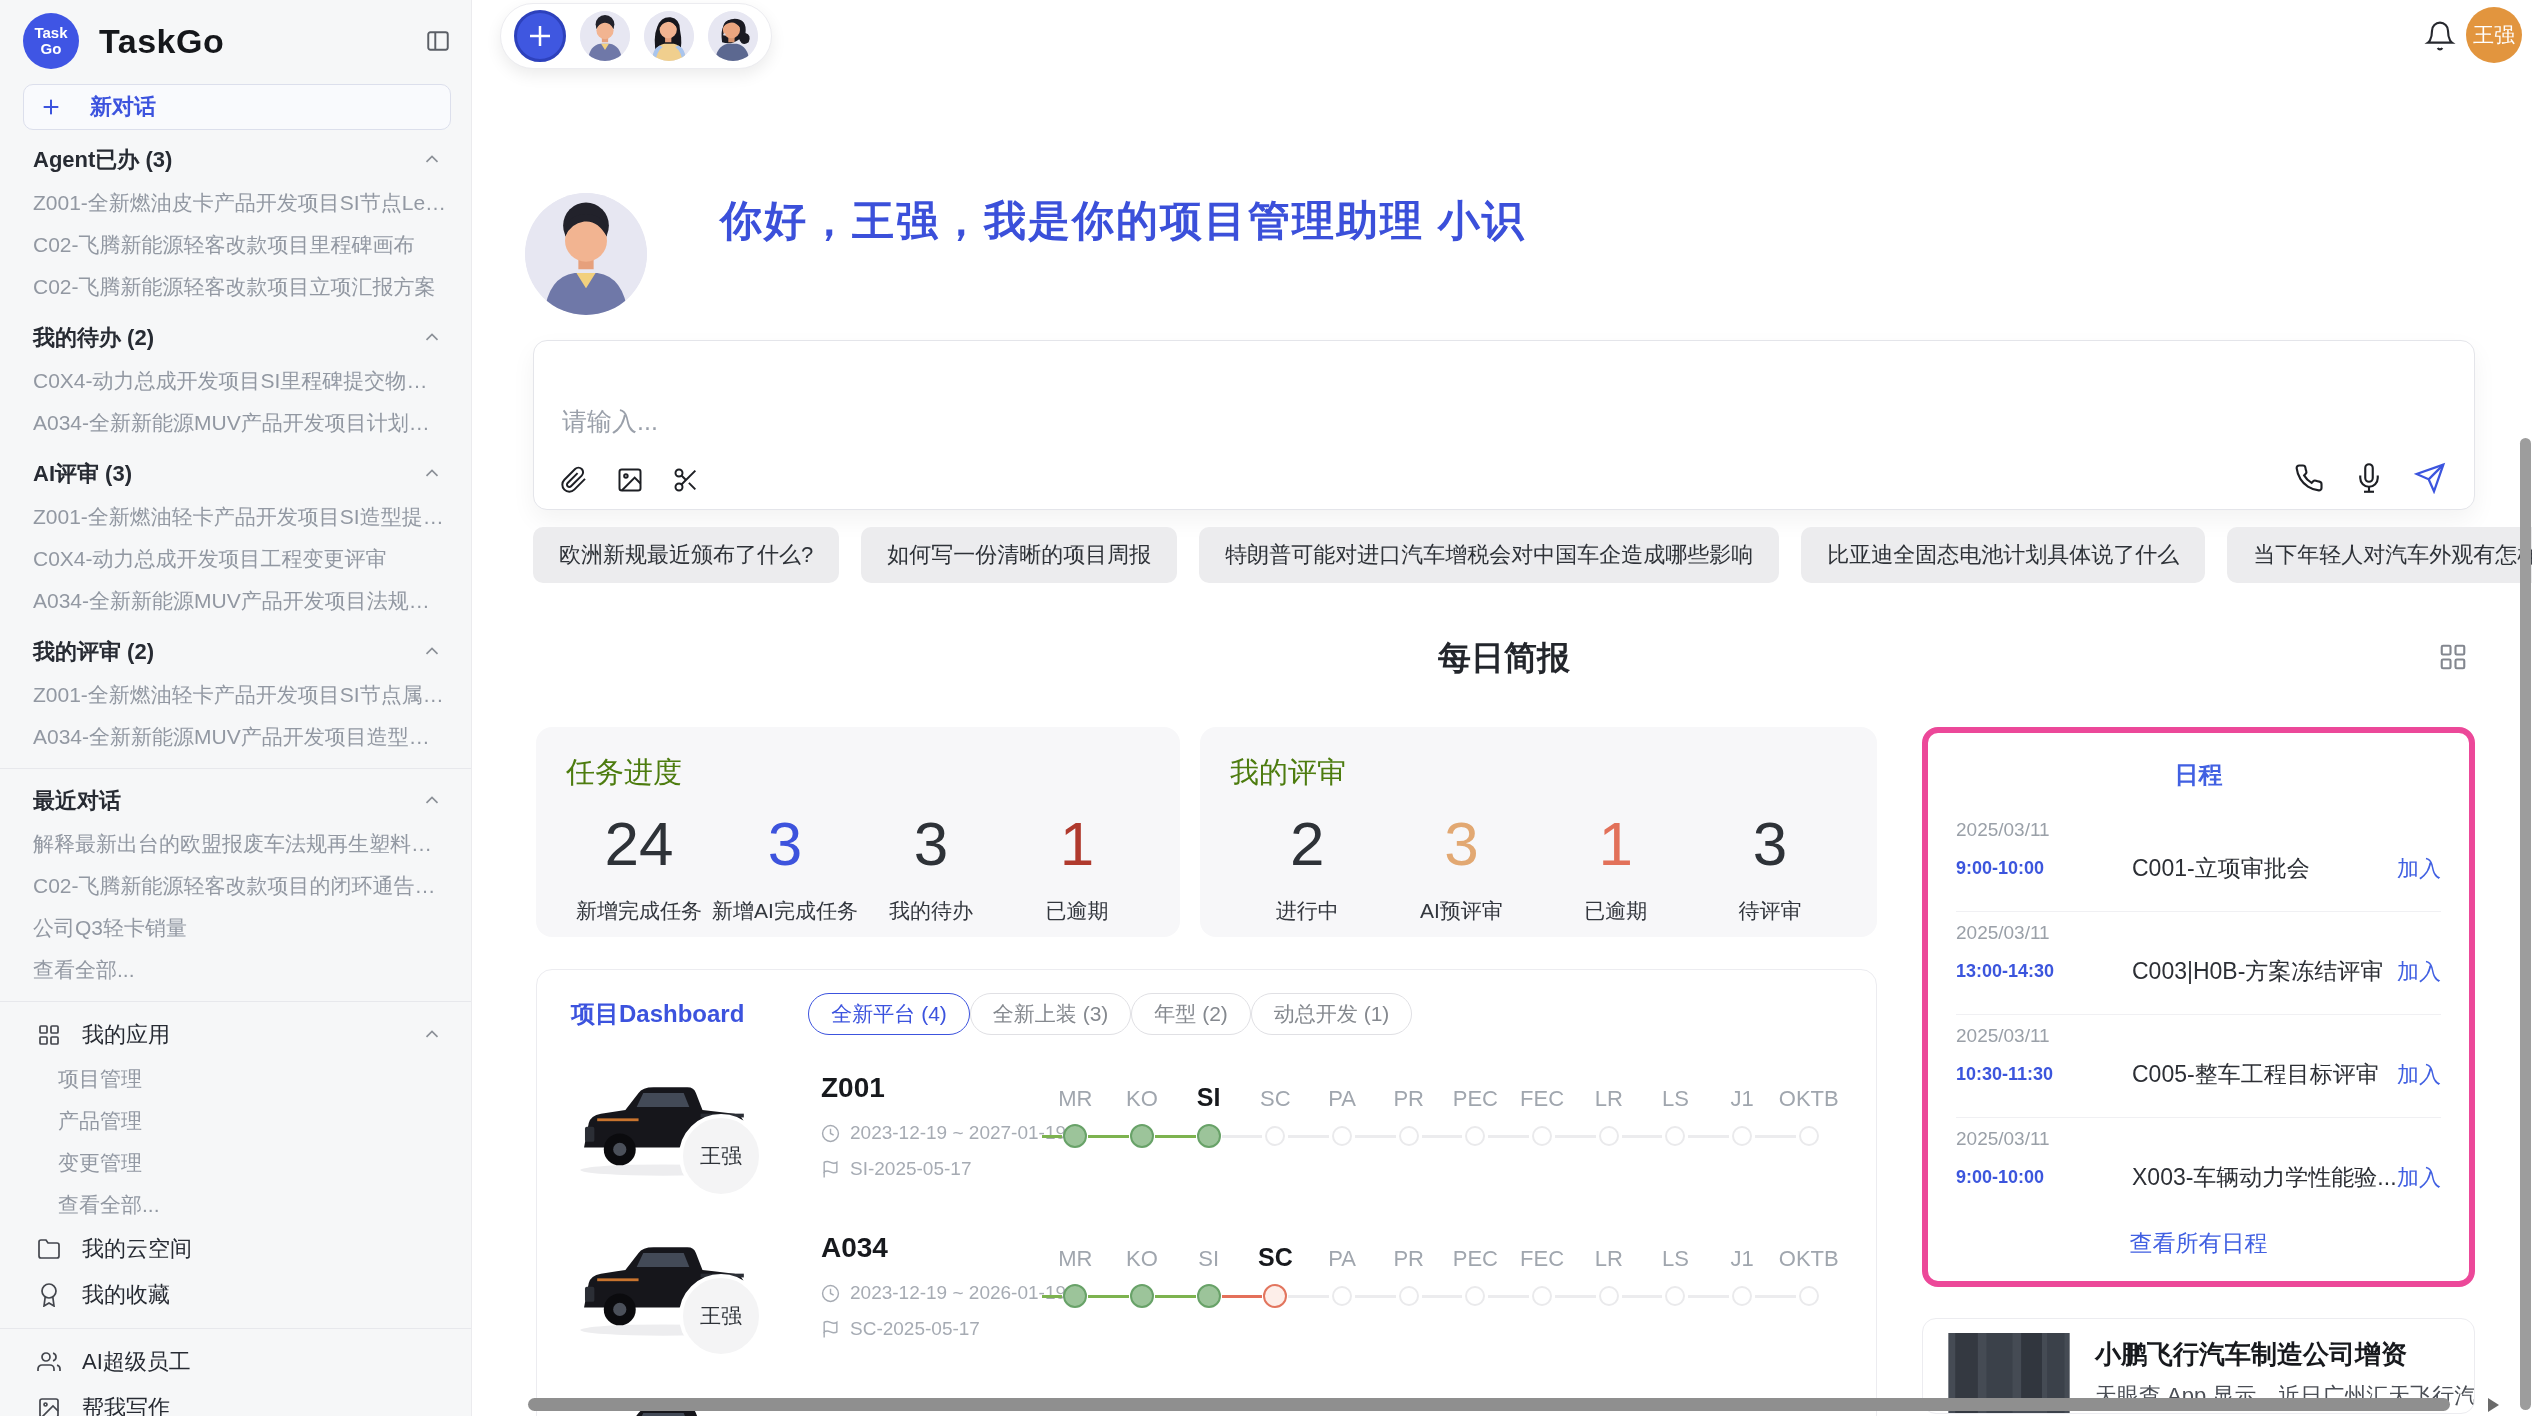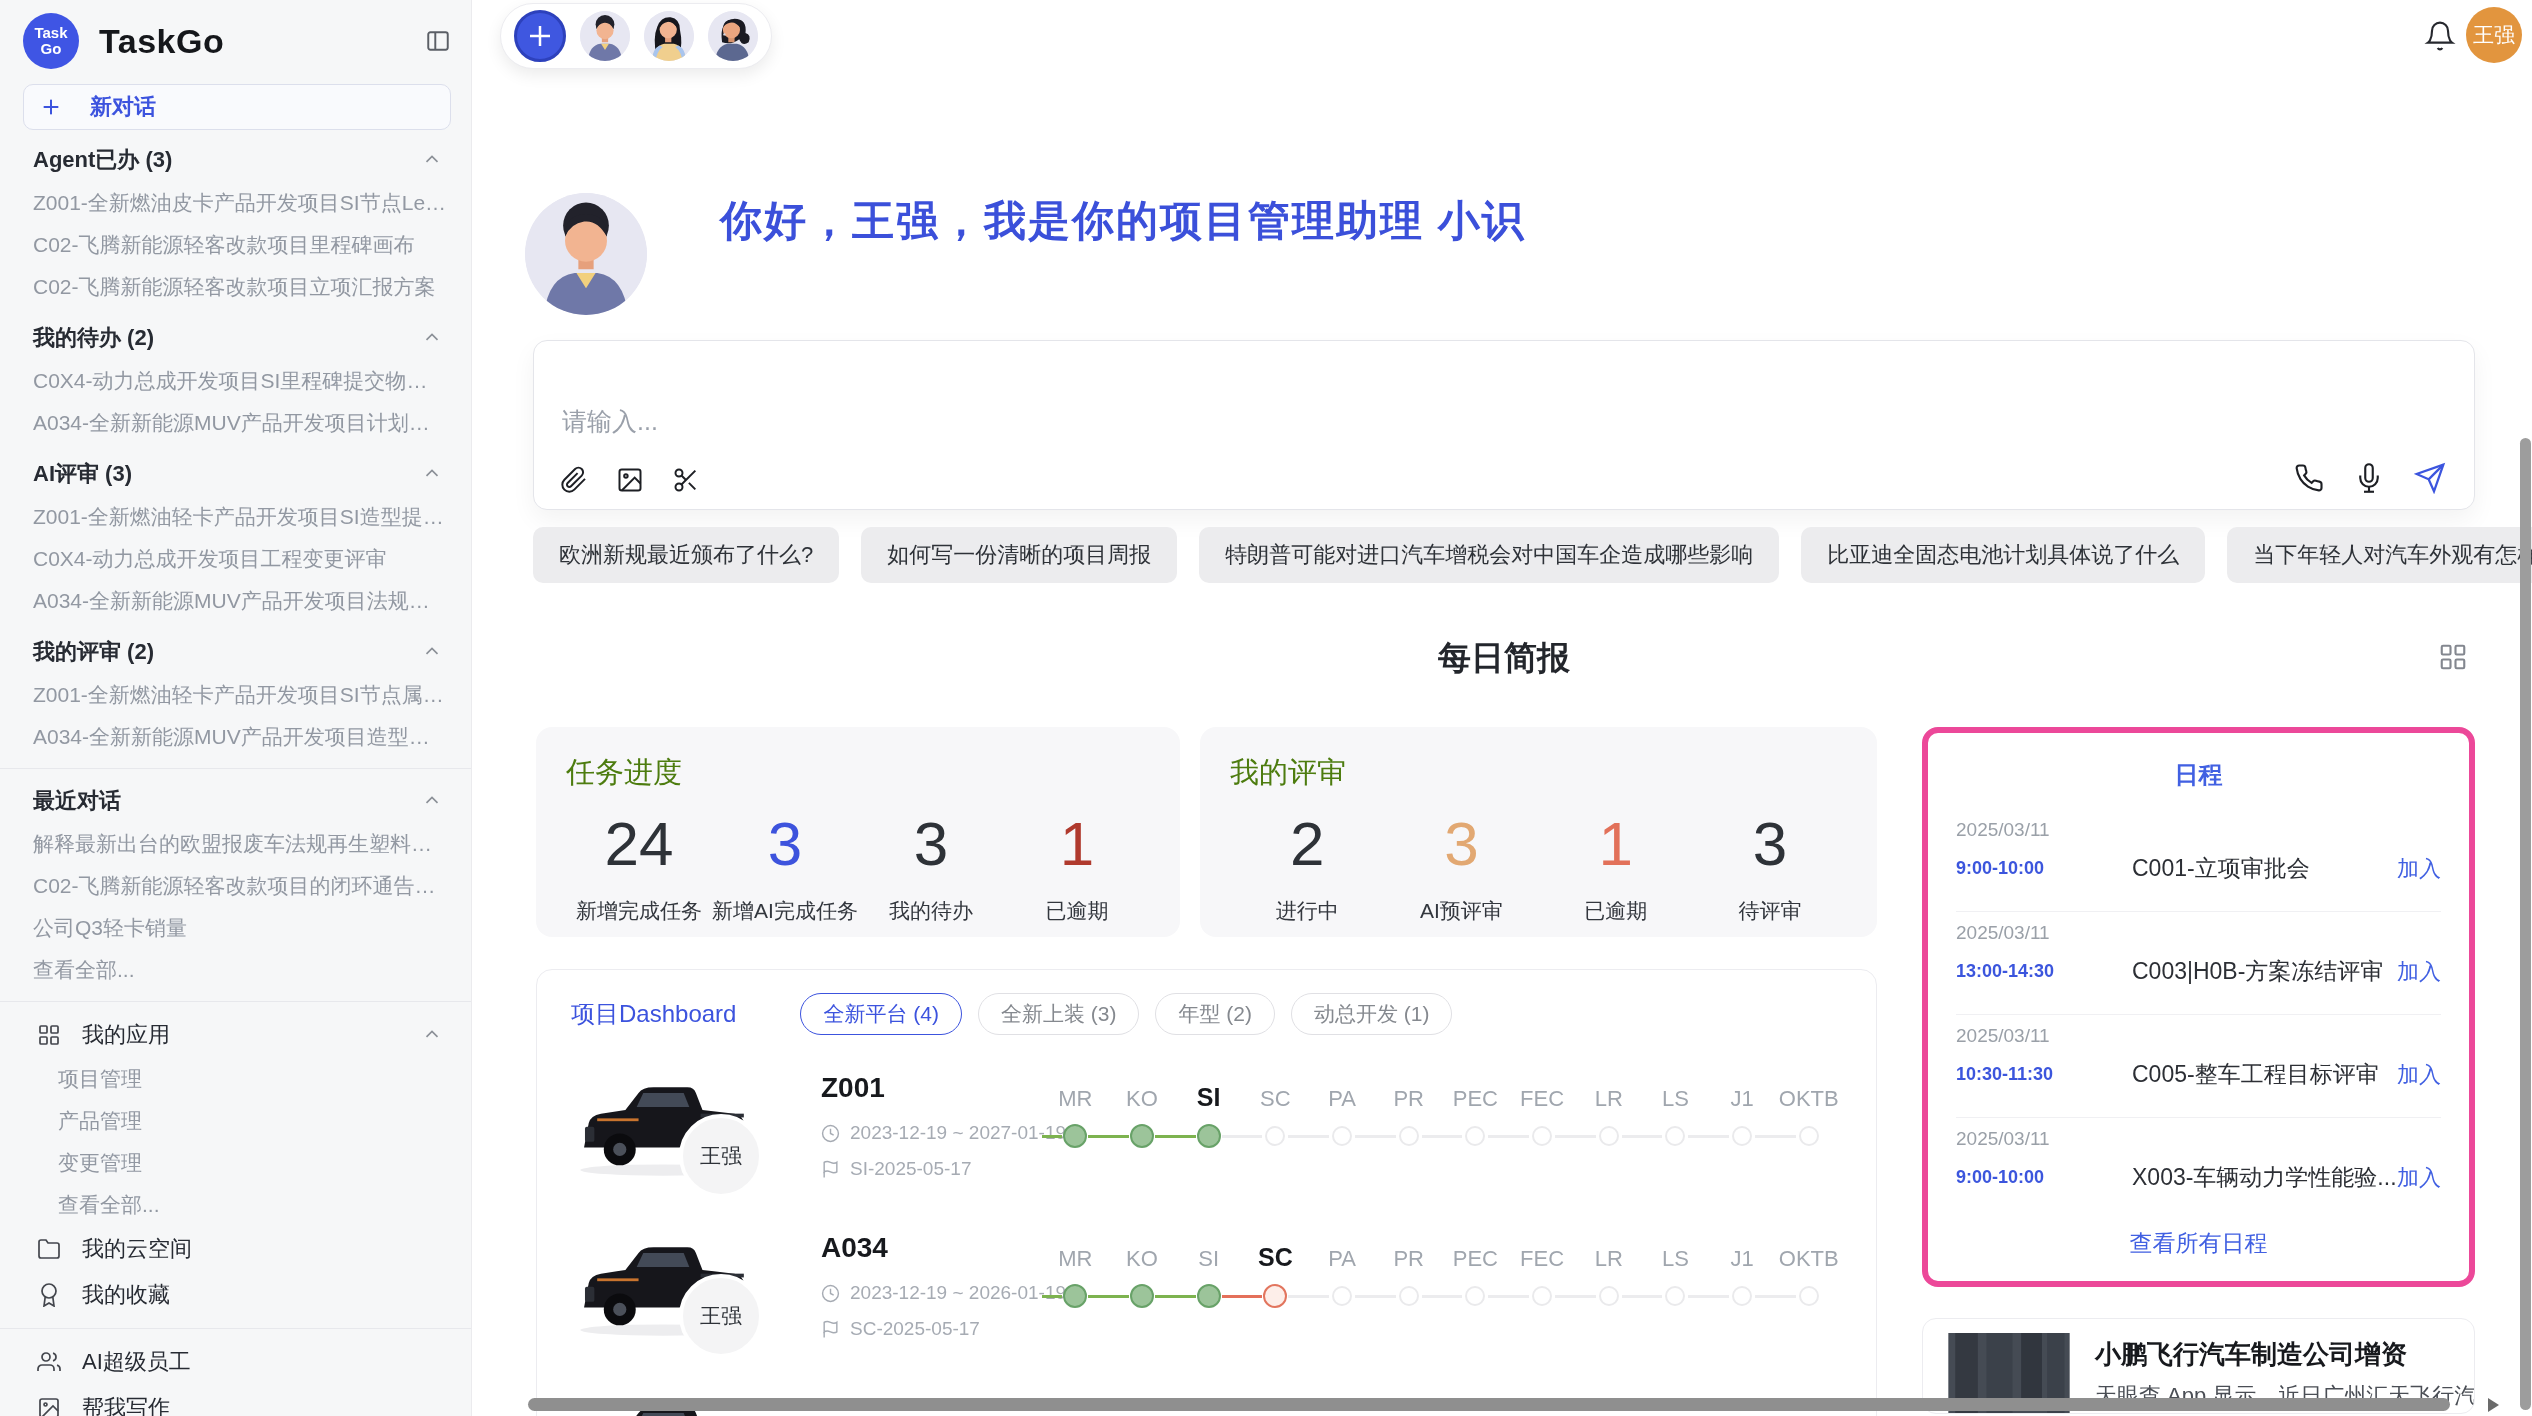--- a/index.html
+++ b/index.html
@@ -70,22 +70,22 @@
   #stat0{left:64px;width:644px} #stat1{left:728px;width:677px}
   .stat-title{font-size:29px;color:#4d7c0f;font-weight:400}
   .metrics{display:flex;margin-top:12px}
   .metric{flex:1;text-align:center}
   .metric .val{font-size:62px;font-weight:500;line-height:1.25}
   .metric .lab{font-size:21px;color:#33373e;margin-top:14px}
 
   .dashboard{position:absolute;left:64px;top:969px;width:1341px;height:470px;background:#fff;
              border:1px solid #ececf0;border-radius:16px;overflow:hidden}
   .dash-head{display:flex;align-items:center;height:88px;padding:0 34px}
-  .dash-title{font-size:24px;color:#3c53de;font-weight:400}
-  .filters{display:flex;gap:16px;margin-left:64px}
+  .dash-title{font-size:24px;color:#3c53de;font-weight:700}
+  .filters{display:flex;gap:0;margin-left:64px}
   .fpill{height:42px;line-height:40px;padding:0 22px;border-radius:21px;border:1px solid #e0e0e4;
          color:#85898f;font-size:21px;background:#fff;cursor:pointer;white-space:nowrap}
   .fpill.active{border-color:#3c53de;color:#3c53de}
   .proj-row{position:relative;height:160px}
   .p-car{position:absolute;left:32px;top:6px;width:188px;height:120px}
   .p-owner{position:absolute;left:142px;top:56px;width:84px;height:84px;border-radius:50%;
            background:#f4f4f5;border:4px solid #fff;display:flex;align-items:center;
            justify-content:center;font-size:21px;color:#2e3238}
   .p-code{position:absolute;left:284px;top:14px;font-size:28px;font-weight:700;color:#17191d}
   .p-meta{position:absolute;left:284px;display:flex;align-items:center;gap:10px;font-size:19px;color:#a6abb3}

